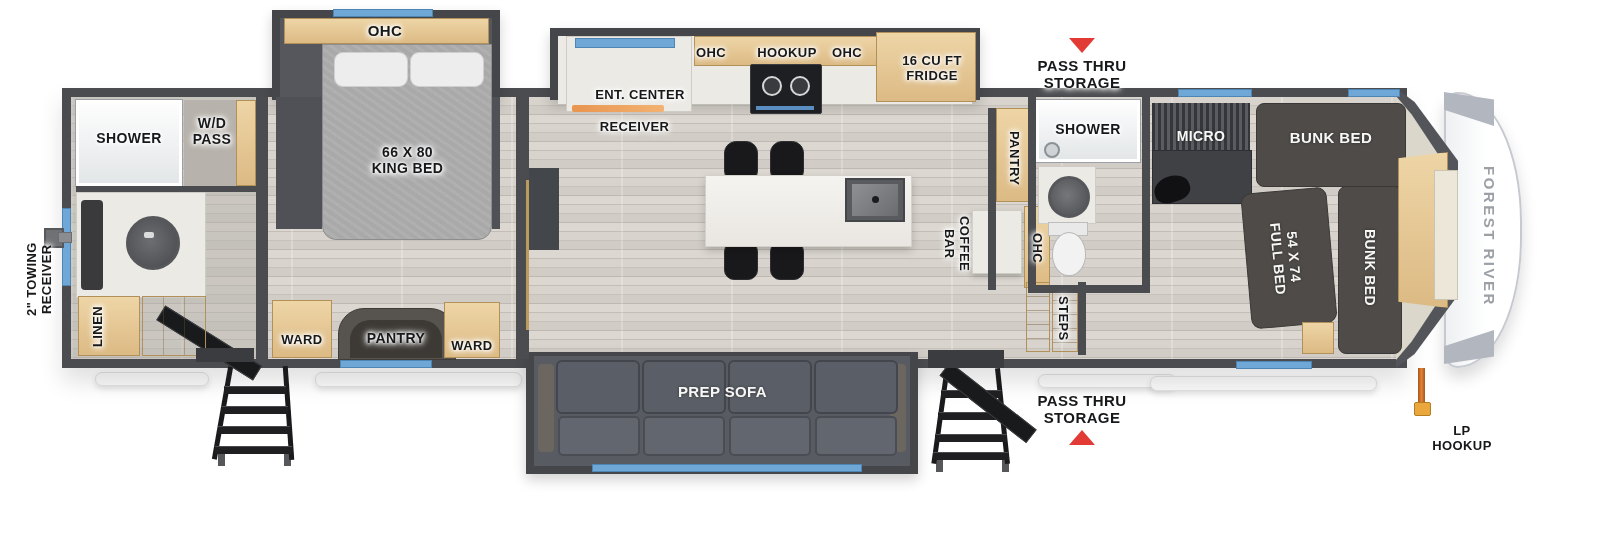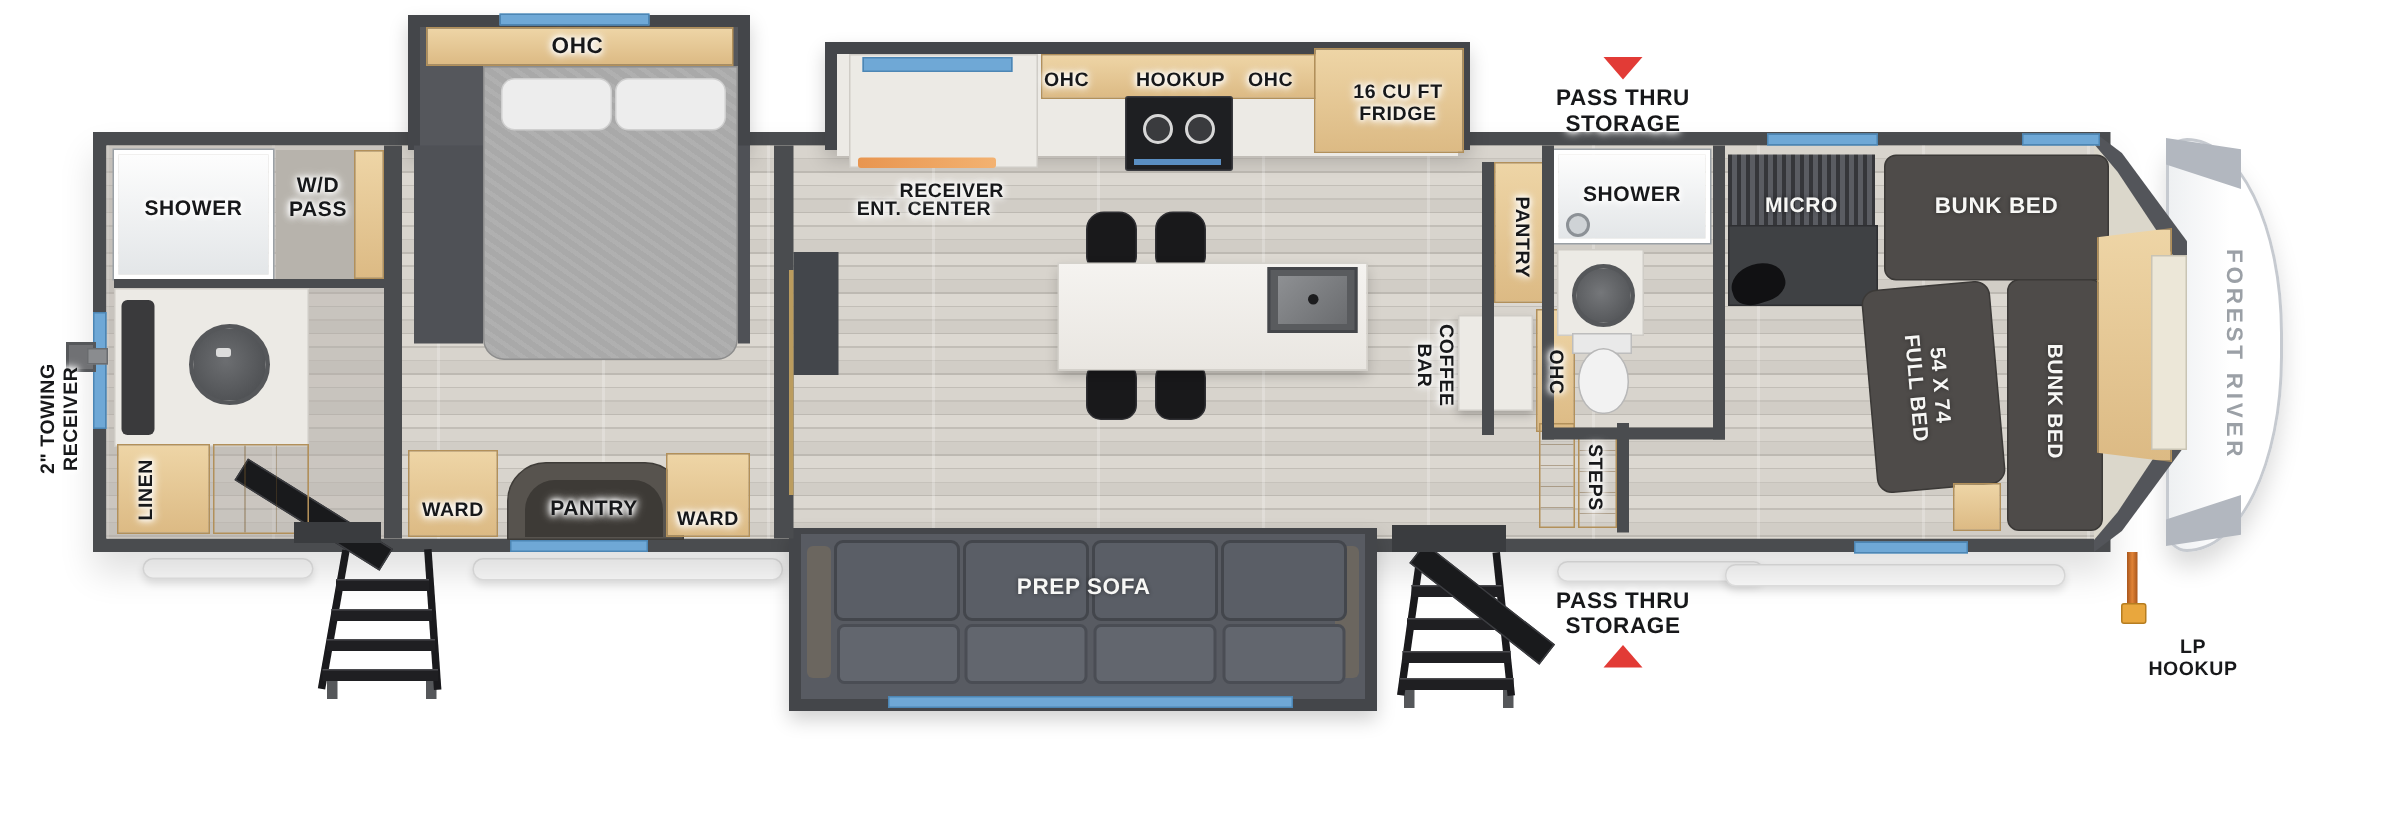--- a/index.html
+++ b/index.html
@@ -82,28 +82,30 @@
   <div class="abs window" style="left:333px;top:9px;width:100px;height:8px;z-index:10;"></div>
   <div class="abs wood" style="left:284px;top:18px;width:205px;height:26px;z-index:10;"></div>
   <div class="lbl s15" style="left:330px;top:19px;width:110px;height:24px;">OHC</div>
 
   <div class="abs" style="left:276px;top:97px;width:46px;height:132px;background:#4f5156;z-index:9;"></div>
   <div class="abs" style="left:492px;top:97px;width:8px;height:132px;background:#4f5156;z-index:9;"></div>
 
   <div class="abs mattress" style="left:322px;top:44px;width:170px;height:196px;z-index:11;"></div>
   <div class="abs pillow" style="left:334px;top:52px;width:72px;height:33px;z-index:12;"></div>
   <div class="abs pillow" style="left:410px;top:52px;width:72px;height:33px;z-index:12;"></div>
+  <div class="lbl" style="left:330px;top:140px;width:155px;height:40px;z-index:41;">66 X 80
+KING BED</div>
 
   <div class="abs slide-wall" style="left:550px;top:28px;width:430px;height:72px;z-index:8;"></div>
   <div class="abs counter" style="left:558px;top:36px;width:414px;height:68px;z-index:9;border:none;"></div>
 
   <div class="abs counter" style="left:566px;top:36px;width:126px;height:76px;z-index:10;"></div>
   <div class="abs window" style="left:575px;top:38px;width:100px;height:10px;z-index:11;"></div>
   <div class="abs" style="left:572px;top:105px;width:92px;height:7px;background:linear-gradient(90deg,#e8954f,#f3b271);z-index:11;border-radius:2px;"></div>
-  <div class="lbl s13" style="left:551px;top:86px;width:130px;height:18px;margin-top:44px;">ENT. CENTER</div>
+  <div class="lbl s13" style="left:575px;top:86px;width:130px;height:18px;">ENT. CENTER</div>
   <div class="lbl s13" style="left:572px;top:118px;width:125px;height:18px;">RECEIVER</div>
 
   <div class="abs wood" style="left:694px;top:36px;width:184px;height:30px;z-index:10;"></div>
   <div class="lbl s13" style="left:684px;top:44px;width:54px;height:18px;">OHC</div>
   <div class="lbl s13" style="left:752px;top:44px;width:70px;height:18px;">HOOKUP</div>
   <div class="lbl s13" style="left:820px;top:44px;width:54px;height:18px;">OHC</div>
 
   <div class="abs" style="left:750px;top:64px;width:70px;height:48px;background:#1e1f22;border:1px solid #3a3b3f;z-index:12;border-radius:2px;"></div>
   <div class="abs" style="left:762px;top:76px;width:16px;height:16px;background:#3a3b3e;border:2px solid #d7d7d7;border-radius:50%;z-index:13;"></div>
   <div class="abs" style="left:790px;top:76px;width:16px;height:16px;background:#3a3b3e;border:2px solid #d7d7d7;border-radius:50%;z-index:13;"></div>

